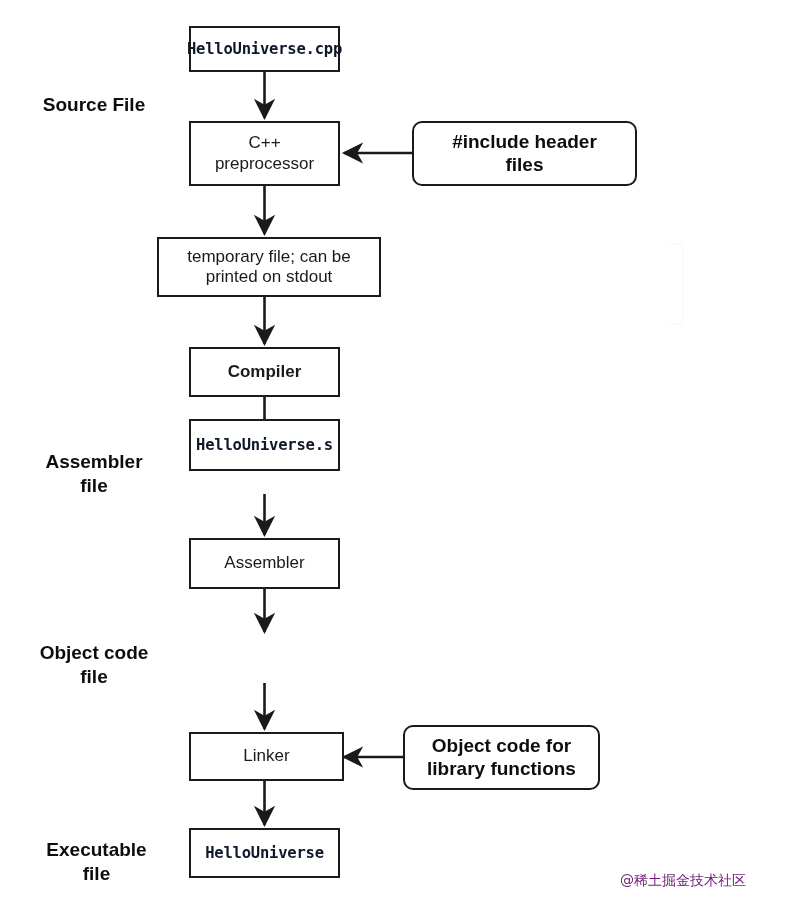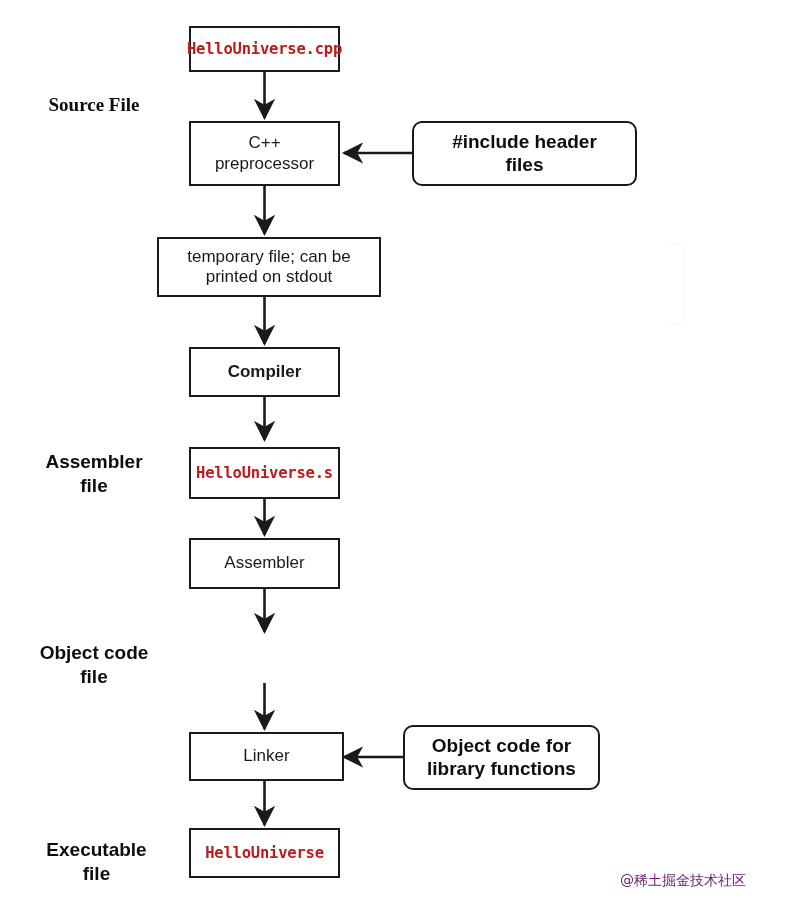--- a/index.html
+++ b/index.html
@@ -37,21 +37,21 @@
     justify-content: center;
     text-align: center;
     line-height: 1.18;
     padding: 2px 6px;
   }
   .node.mono {
     font-family: "DejaVu Sans Mono", "Liberation Mono", monospace;
     font-size: 15.5px;
     font-weight: 700;
     letter-spacing: -0.2px;
-    color: #b91c1c;
+    color: #0f172a;
     text-align: center;
   }
   .node.plain {
     font-family: "Liberation Sans", sans-serif;
     font-size: 17px;
     font-weight: 400;
     color: #1a1a1a;
   }
   .node.strong {
     font-family: "Liberation Sans", sans-serif;
@@ -105,21 +105,21 @@
       <line x1="264.5" y1="396" x2="264.5" y2="440"></line>
       <line x1="264.5" y1="494" x2="264.5" y2="535"></line>
       <line x1="264.5" y1="588" x2="264.5" y2="632"></line>
       <line x1="264.5" y1="683" x2="264.5" y2="729"></line>
       <line x1="264.5" y1="780" x2="264.5" y2="825"></line>
       <line x1="412" y1="153" x2="344" y2="153"></line>
       <line x1="403" y1="757" x2="344" y2="757"></line>
     </g>
   </svg>
 
-  <div class="stage-label" style="left:14px; top:93px; width:160px;font-family:Liberation Serif, serif;">Source File</div>
+  <div class="stage-label" style="left:14px; top:93px; width:160px;">Source File</div>
 
   <div class="stage-label" style="left:14px; top:450px; width:160px;">Assembler
 file</div>
 
   <div class="stage-label" style="left:14px; top:641px; width:160px;">Object code
 file</div>
 
   <div class="stage-label" style="left:14px; top:838px; width:165px;">Executable
 file</div>
 
@@ -129,21 +129,21 @@
 preprocessor</div>
 
   <div class="node strong" style="left:412px; top:121px; width:225px; height:65px; white-space:pre-line;">#include header
 files</div>
 
   <div class="node plain" style="left:157px; top:237px; width:224px; height:60px; white-space:pre-line;">temporary file; can be
 printed on stdout</div>
 
   <div class="node plain" style="left:189px; top:347px; width:151px; height:50px;font-weight:bold;">Compiler</div>
 
-  <div class="node mono" style="left:189px; top:447px; width:151px; height:52px;">HelloUniverse.s</div>
+  <div class="node mono" style="left:189px; top:419px; width:151px; height:52px;">HelloUniverse.s</div>
 
   <div class="node plain" style="left:189px; top:538px; width:151px; height:51px;">Assembler</div>
 
 
   <div class="node plain" style="left:189px; top:732px; width:155px; height:49px;">Linker</div>
 
   <div class="node strong" style="left:403px; top:725px; width:197px; height:65px; white-space:pre-line;">Object code for
 library functions</div>
 
   <div class="node mono" style="left:189px; top:828px; width:151px; height:50px;">HelloUniverse</div>

